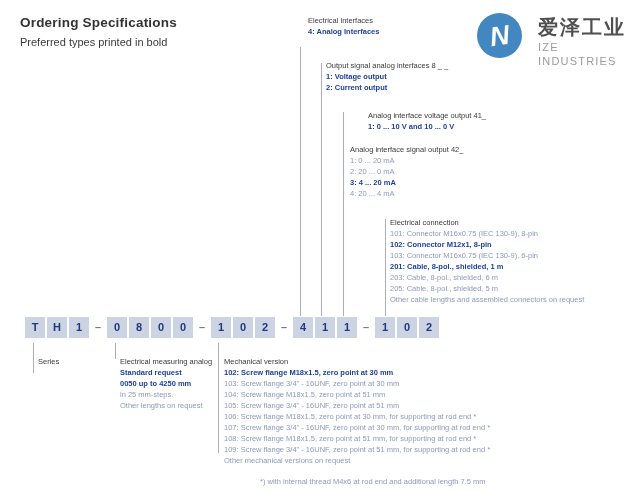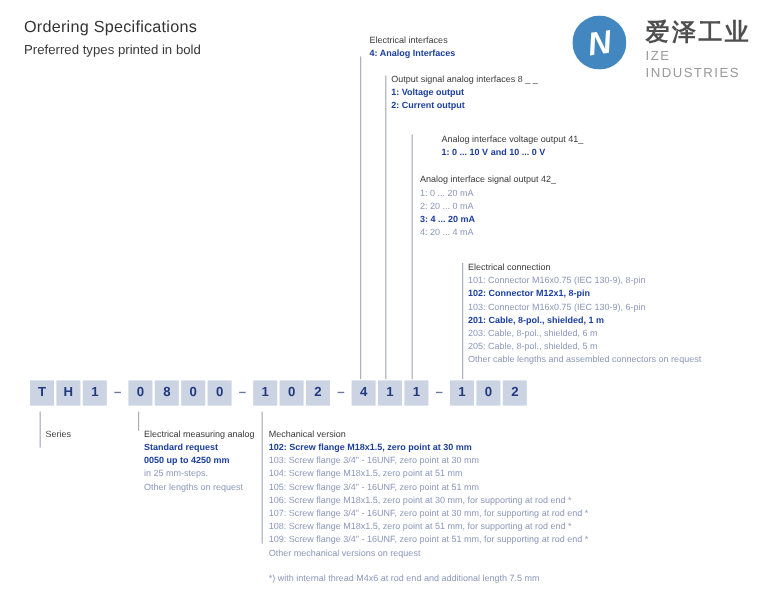--- a/index.html
+++ b/index.html
@@ -2,33 +2,33 @@
 <html><head>
 <meta charset="utf-8">
 <style>
   * { margin:0; padding:0; box-sizing:border-box; }
   html,body { background:#fff; }
   .page {
     position:relative; width:643px; height:492px; background:#fff;
     font-family:"Liberation Sans","DejaVu Sans",sans-serif; overflow:hidden;
   }
   .abs { position:absolute; }
-  .page-title { font-size:13.5px; font-weight:normal; color:#333; letter-spacing:.2px; }
+  .page-title { font-size:13.5px; font-weight:bold; color:#333; letter-spacing:.2px; }
   .page-subtitle { font-size:11px; color:#3a3a3a; }
 
   
   .logo-cn { font-size:20px; font-weight:bold; color:#4f4f4f; letter-spacing:2px; line-height:22px; }
   .logo-en { font-size:11px; color:#9b9b9b; letter-spacing:1.2px; line-height:14px; }
 
   
   .sec { font-size:7.5px; line-height:11px; white-space:nowrap; }
   .sec-title { color:#3a3a3a; }
   .opt { color:#8d99bd; }
   .opt.bold { color:#1c3f9e; font-weight:bold; }
-  .footnote { font-size:7.5px; line-height:11px; color:#8d99bd; white-space:nowrap; }
+  .footnote { font-size:7.5px; line-height:11px; color:#8d99bd; white-space:nowrap;margin-left:36px; }
 
   
   .vline { position:absolute; width:1px; background:#aab0bb; }
 
   
   .pn-row { display:flex; align-items:center; column-gap:2px; height:21px; }
   .pn-box {
     display:inline-block; width:20px; height:21px; line-height:21px; text-align:center;
     background:#ccd3e3; color:#21397f; font-size:11px; font-weight:bold;
   }
@@ -54,21 +54,21 @@
     </span>
     <div class="abs logo-en" style="left:61px; top:27px;">IZE INDUSTRIES</div>
     <div class="abs logo-cn" style="left:61px; top:3px;">爱泽工业</div>
   </div>
 
   <div class="vline" style="left:300px; top:47px; height:269px;"></div>
   <div class="vline" style="left:321px; top:63px; height:253px;"></div>
   <div class="vline" style="left:343px; top:112px; height:204px;"></div>
   <div class="vline" style="left:385px; top:219px; height:97px;"></div>
 
-  <div class="abs sec" style="left:308px; top:15px;margin-top:13px;">
+  <div class="abs sec" style="left:308px; top:15px;">
     <div class="sec-title">Electrical interfaces</div>
     <div>
         <div class="opt bold">4: Analog Interfaces</div>
       </div>
   </div>
 
   <div class="abs sec" style="left:326px; top:60px;">
     <div class="sec-title">Output signal analog interfaces 8 _ _</div>
     <div>
         <div class="opt bold">1: Voltage output</div>

